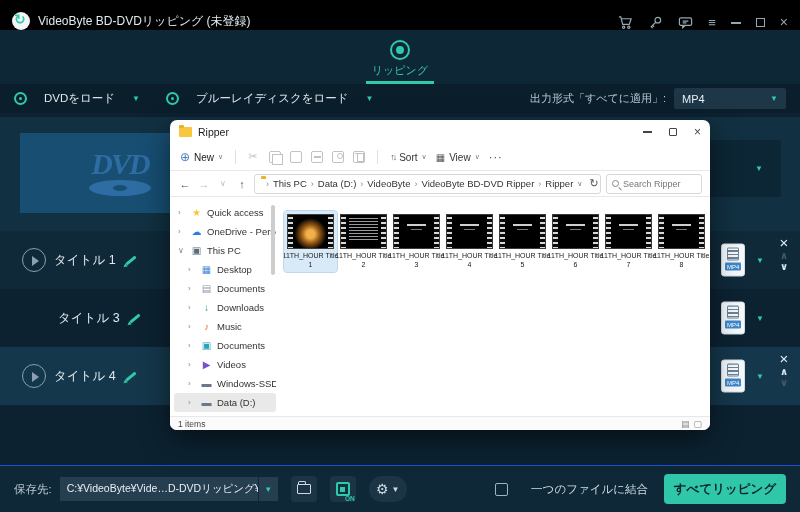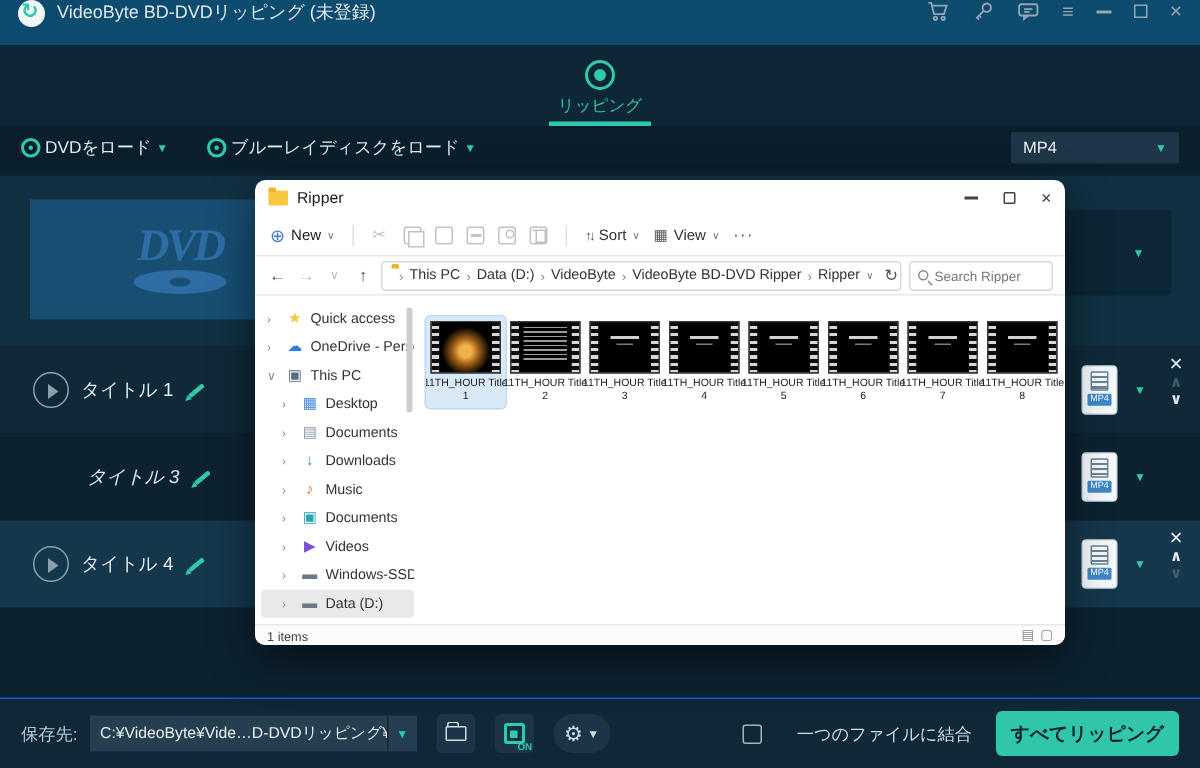--- a/index.html
+++ b/index.html
@@ -1,21 +1,21 @@
 <!DOCTYPE html>
 <html><head>
 <meta charset="utf-8">
 <style>
   * { margin:0; padding:0; box-sizing:border-box; }
   html,body { width:800px; height:512px; overflow:hidden; }
   body { font-family:"Liberation Sans","DejaVu Sans",sans-serif; background:#0d2433; position:relative; }
 
   
-  .titlebar { position:absolute; left:0; top:0; width:800px; height:30px; background:#0c4a6e;
-              display:flex; align-items:flex-start; padding:0 12px; }
+  .titlebar { position:absolute; left:0; top:0; width:800px; height:30px; background:#000000;
+              display:flex; align-items:flex-end; padding:0 12px; }
   .logo { width:18px; height:18px; border-radius:50%; background:#f2f6f8; position:relative; margin-right:8px; }
   .logo::before { content:"↻"; position:absolute; left:2px; top:-1px; color:#2fc9ab; font-size:14px; font-weight:bold; }
   .app-title { color:#dfe9ee; font-size:12px; }
   .win-icons { margin-left:auto; display:flex; align-items:center; gap:15px; color:#93a7b4; }
   .win-icons svg { display:block; }
   .glyph-btn { color:#93a7b4; font-size:13px; line-height:13px; cursor:default; }
   .min-bar { width:10px; height:2px; background:#93a7b4; }
   .max-box { width:9px; height:9px; border:1.5px solid #93a7b4; }
   .close-x { font-size:14px; }
 
@@ -26,21 +26,21 @@
   .tab.active { border-bottom:3px solid #2fc9ab; padding-bottom:3px; }
   .tab.active .tab-label { color:#2fc9ab; }
   .target-icon { width:20px; height:20px; border:2px solid #2fc9ab; border-radius:50%; position:relative; }
   .target-icon::after { content:""; position:absolute; left:4px; top:4px; width:8px; height:8px; border-radius:50%; background:#2fc9ab; }
   .briefcase-icon { width:19px; height:14px; border:1.7px solid #dfe9ee; border-radius:2px; position:relative; margin-top:6px; }
   .briefcase-icon::before { content:""; position:absolute; left:4px; top:-5px; width:7px; height:4px;
                             border:1.7px solid #dfe9ee; border-bottom:none; border-radius:2px 2px 0 0; }
 
   .toolbar { position:absolute; left:0; top:84px; width:800px; height:29px; background:#0a1e2c;
              display:flex; align-items:center; padding:0 14px; gap:26px; }
-  .load-btn { display:flex; align-items:center; gap:3px; color:#dfe9ee; font-size:11.5px; cursor:pointer; }
+  .load-btn { display:flex; align-items:center; gap:17px; color:#dfe9ee; font-size:11.5px; cursor:pointer; }
   .disc-icon { width:13px; height:13px; border:2px solid #2fc9ab; border-radius:50%; position:relative; }
   .disc-icon::after { content:""; position:absolute; left:3.2px; top:3.2px; width:3px; height:3px; border-radius:50%; background:#2fc9ab; }
   .dd { color:#2fc9ab; font-size:8px; }
   .output-zone { margin-left:auto; display:flex; align-items:center; gap:8px; }
   .output-label { color:#b9c8d2; font-size:11px; }
   .select-box { width:112px; height:21px; background:#1d3748; border-radius:2px; display:flex; align-items:center;
                 padding:0 8px; color:#e8eef2; font-size:11px; cursor:pointer; }
   .select-box .dd { margin-left:auto; }
 
   .content { position:absolute; left:0; top:113px; width:800px; height:352px; background:#0c2231; }
@@ -227,20 +227,21 @@
     <span class="disc-icon"></span>
     <span>DVDをロード</span>
     <span class="dd">▼</span>
   </div>
   <div class="load-btn">
     <span class="disc-icon"></span>
     <span>ブルーレイディスクをロード</span>
     <span class="dd">▼</span>
   </div>
   <div class="output-zone">
+    <span class="output-label">出力形式「すべてに適用」:</span>
     <div class="select-box">
       <span>MP4</span>
       <span class="dd">▼</span>
     </div>
   </div>
 </div>
 
 <div class="content">
   <div class="dvd-row">
     <div class="dvd-thumb">
@@ -268,21 +269,21 @@
       <span class="dd">▼</span>
     </div>
     <div class="row-side">
       <span class="x-icon">×</span>
       <span class="chev dim">∧</span>
       <span class="chev bright">∨</span>
     </div>
   </div>
 
   <div class="title-row r2">
-    <div class="row-left" style="left:58px;font-style:italic;">
+    <div class="row-left" style="left:58px;">
       <span class="row-label">タイトル 3</span>
       <span class="pencil-icon"></span>
     </div>
     <div class="row-right">
       <span class="info-icon">i</span>
       <span class="palette-icon"></span>
       <span class="mp4-badge">
         <span class="film"></span>
         <span class="fmt">MP4</span>
       </span>

